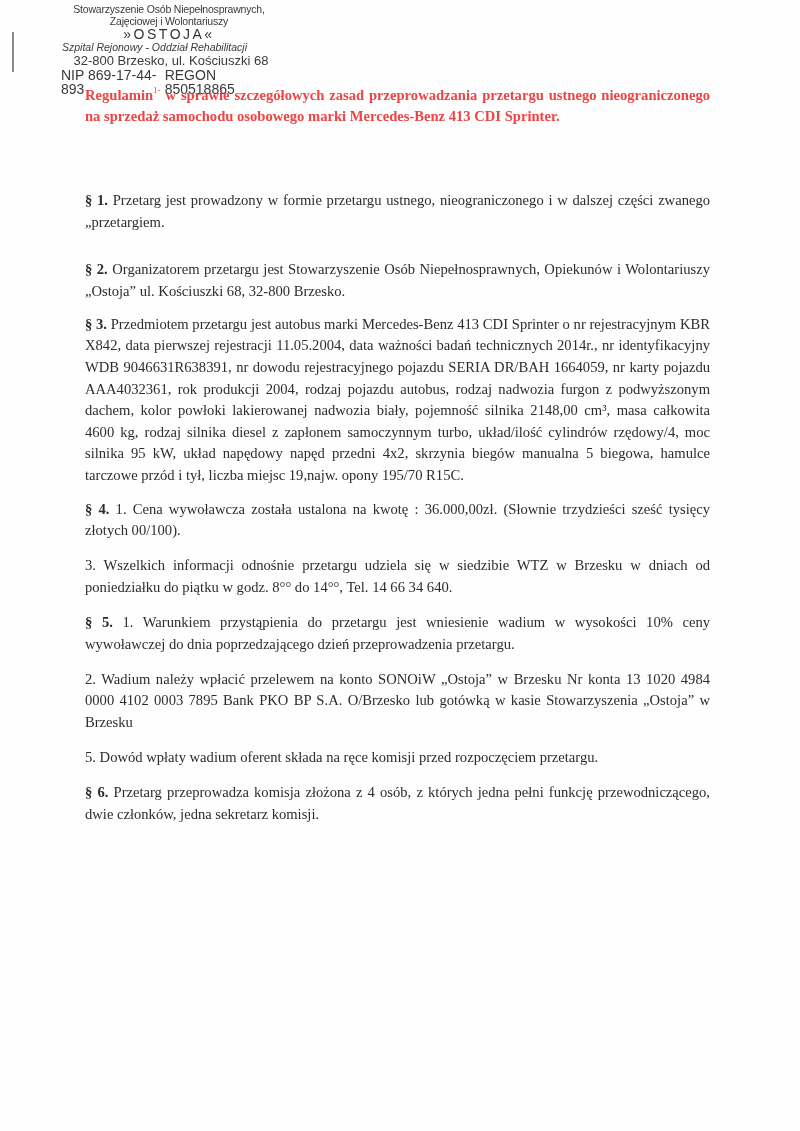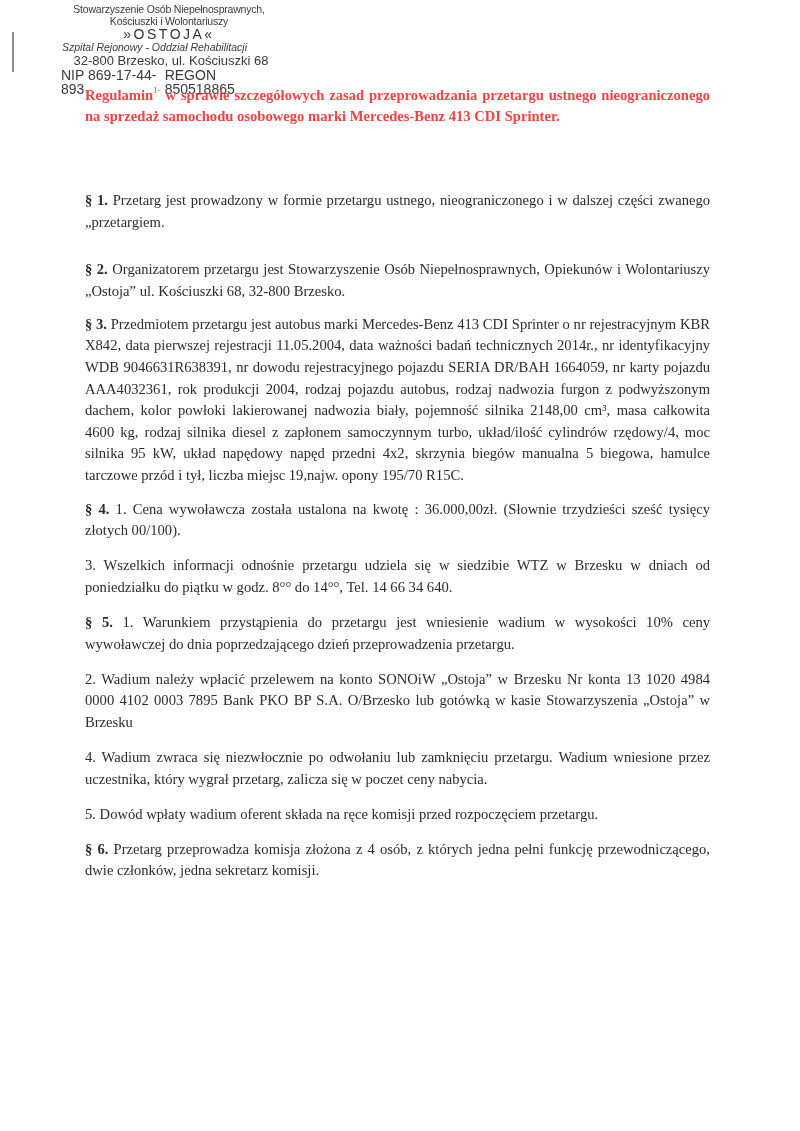--- a/index.html
+++ b/index.html
@@ -119,38 +119,37 @@
   </style>
 </head>
 <body>
 
 <div class="page">
 
   <div class="margin-line"></div>
 
   <div class="stamp">
     <span class="org">Stowarzyszenie Osób Niepełnosprawnych,</span>
-    <span class="org">Kościuszki i Wolontariuszy</span>
+    <span class="org">Zajęciowej i Wolontariuszy</span>
     <span class="brand">»OSTOJA«</span>
     <span class="dept">Szpital Rejonowy - Oddział Rehabilitacji</span>
     <span class="addr">32-800 Brzesko, ul. Kościuszki 68</span>
     <span class="ids">
       <span>NIP 869-17-44-893</span>
       <span>REGON 850518865</span>
     </span>
   </div>
 
   <div class="doc-title"><span>Regulamin</span><sup>1-</sup><span> w sprawie szczegółowych zasad przeprowadzania przetargu ustnego nieograniczonego na sprzedaż samochodu osobowego marki Mercedes-Benz 413 CDI Sprinter.</span></div>
 
   <div class="body-text">
     <p class="para p1"><span class="num">§ 1.</span><span> Przetarg jest prowadzony w formie przetargu ustnego, nieograniczonego i w dalszej części zwanego „przetargiem.</span></p>
     <p class="para p2"><span class="num">§ 2.</span><span> Organizatorem przetargu jest Stowarzyszenie Osób Niepełnosprawnych, Opiekunów i Wolontariuszy „Ostoja” ul. Kościuszki 68, 32-800 Brzesko.</span></p>
     <p class="para p3"><span class="num">§ 3.</span><span> Przedmiotem przetargu jest autobus marki Mercedes-Benz 413 CDI Sprinter o nr rejestracyjnym KBR X842, data pierwszej rejestracji 11.05.2004, data ważności badań technicznych 2014r., nr identyfikacyjny WDB 9046631R638391, nr dowodu rejestracyjnego pojazdu SERIA DR/BAH 1664059, nr karty pojazdu AAA4032361, rok produkcji 2004, rodzaj pojazdu autobus, rodzaj nadwozia  furgon z podwyższonym dachem, kolor powłoki lakierowanej nadwozia biały, pojemność silnika  2148,00 cm³, masa całkowita 4600 kg, rodzaj silnika diesel z zapłonem samoczynnym turbo, układ/ilość cylindrów rzędowy/4, moc silnika 95 kW, układ napędowy napęd przedni 4x2, skrzynia biegów manualna 5 biegowa, hamulce tarczowe przód i tył, liczba miejsc 19,najw. opony 195/70 R15C.</span></p>
     <p class="para"><span class="num">§ 4.</span><span> 1. Cena wywoławcza została ustalona na kwotę : 36.000,00zł. (Słownie trzydzieści sześć tysięcy złotych 00/100).</span></p>
     <p class="para"><span>3. Wszelkich informacji odnośnie przetargu udziela się w siedzibie  WTZ w Brzesku w dniach od poniedziałku do piątku w godz. 8°° do 14°°, Tel. 14 66 34 640.</span></p>
     <p class="para"><span class="num">§ 5.</span><span> 1. Warunkiem przystąpienia do przetargu jest wniesienie wadium w wysokości 10% ceny wywoławczej do dnia poprzedzającego dzień przeprowadzenia przetargu.</span></p>
     <p class="para"><span>2. Wadium należy wpłacić przelewem na konto SONOiW „Ostoja” w Brzesku Nr konta 13 1020 4984 0000 4102 0003 7895  Bank PKO BP S.A. O/Brzesko lub gotówką w kasie Stowarzyszenia „Ostoja” w Brzesku</span></p>
-    <p class="para"><span>4. Wadium zwraca się niezwłocznie po odwołaniu lub zamknięciu przetargu. Wadium wniesione przez uczestnika, który wygrał przetarg, zalicza się w poczet ceny nabycia.</span></p>
     <p class="para"><span>5. Dowód wpłaty wadium oferent składa na ręce komisji przed rozpoczęciem przetargu.</span></p>
     <p class="para"><span class="num">§ 6.</span><span> Przetarg przeprowadza komisja złożona z 4 osób, z których jedna pełni funkcję przewodniczącego, dwie członków, jedna sekretarz komisji.</span></p>
   </div>
 
 </div>
 
 </body></html>

